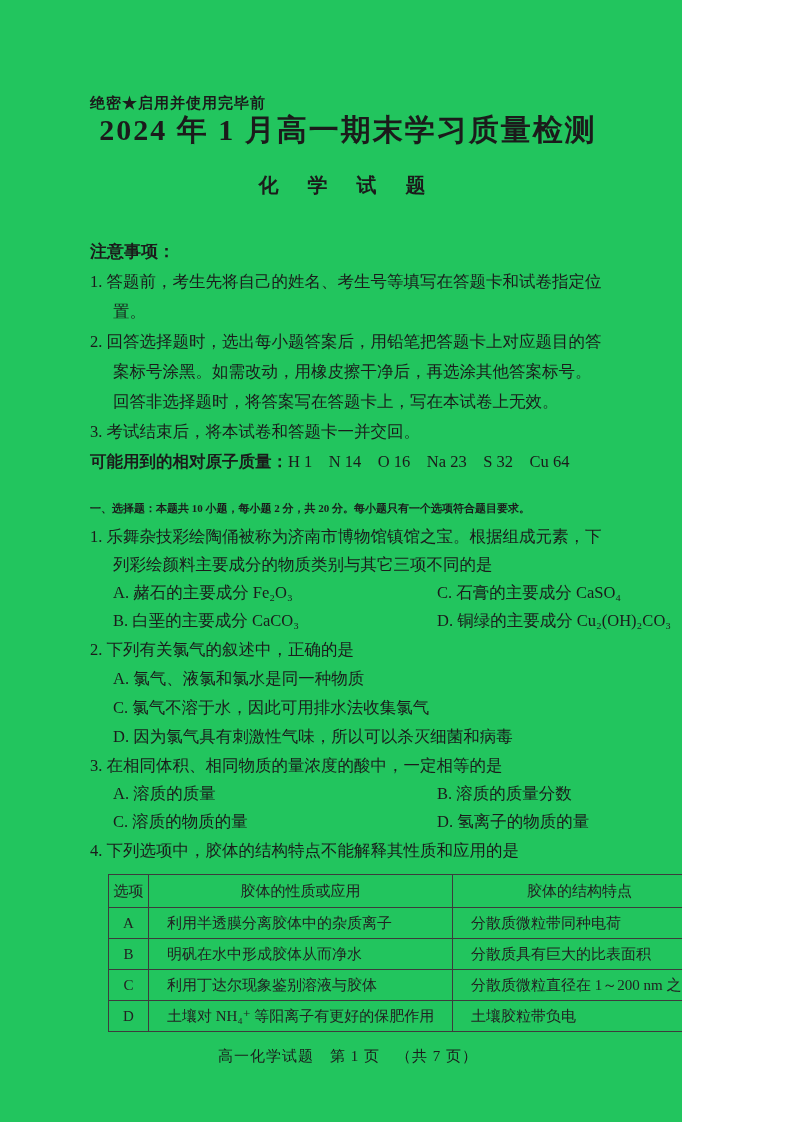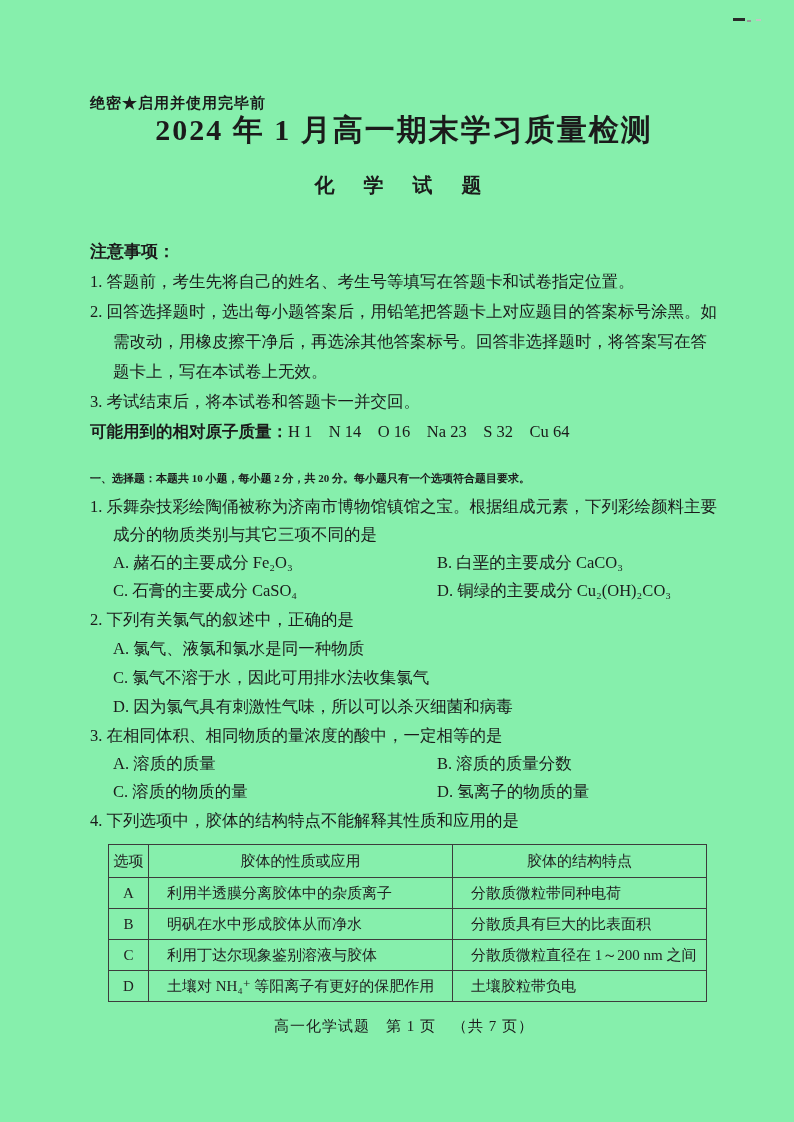--- a/index.html
+++ b/index.html
@@ -1,20 +1,20 @@
 <!DOCTYPE html>
 <html><head>
 <meta charset="utf-8">
 <style>
   * { margin:0; padding:0; box-sizing:border-box; }
   html,body { background:#ffffff; }
   .page {
     position:relative;
-    width:794px; height:1122px;
-    background:#86efac;
+    width:682px; height:1122px;
+    background:#22c55e;
     color:#1b1b1b;
     font-family:"Liberation Serif","DejaVu Serif",serif;
     overflow:hidden;
   }
   .content { padding:94px 76px 0 90px; }
 
   .security { font-size:15px; font-weight:700; letter-spacing:1px; }
 
   .title1 {
     text-align:center;
@@ -116,22 +116,22 @@
       <p class="notice-item">3. 考试结束后，将本试卷和答题卡一并交回。</p>
       <p class="atomic-line"><span class="atomic-label">可能用到的相对原子质量：</span><span>H 1　N 14　O 16　Na 23　S 32　Cu 64</span></p>
     </div>
 
     <div class="section-heading">一、选择题：本题共 10 小题，每小题 2 分，共 20 分。每小题只有一个选项符合题目要求。</div>
 
     <div class="question">
       <p class="q-stem">1. 乐舞杂技彩绘陶俑被称为济南市博物馆镇馆之宝。根据组成元素，下列彩绘颜料主要成分的物质类别与其它三项不同的是</p>
       <div class="options-grid">
         <div class="option">A. 赭石的主要成分 Fe₂O₃</div>
+        <div class="option">C. 石膏的主要成分 CaSO₄</div>
         <div class="option">B. 白垩的主要成分 CaCO₃</div>
-        <div class="option">C. 石膏的主要成分 CaSO₄</div>
         <div class="option">D. 铜绿的主要成分 Cu₂(OH)₂CO₃</div>
       </div>
     </div>
 
     <div class="question">
       <p class="q-stem">2. 下列有关氯气的叙述中，正确的是</p>
       <div class="options-list">
         <div class="option">A. 氯气、液氯和氯水是同一种物质</div>
         <div class="option">C. 氯气不溶于水，因此可用排水法收集氯气</div>
         <div class="option">D. 因为氯气具有刺激性气味，所以可以杀灭细菌和病毒</div>

